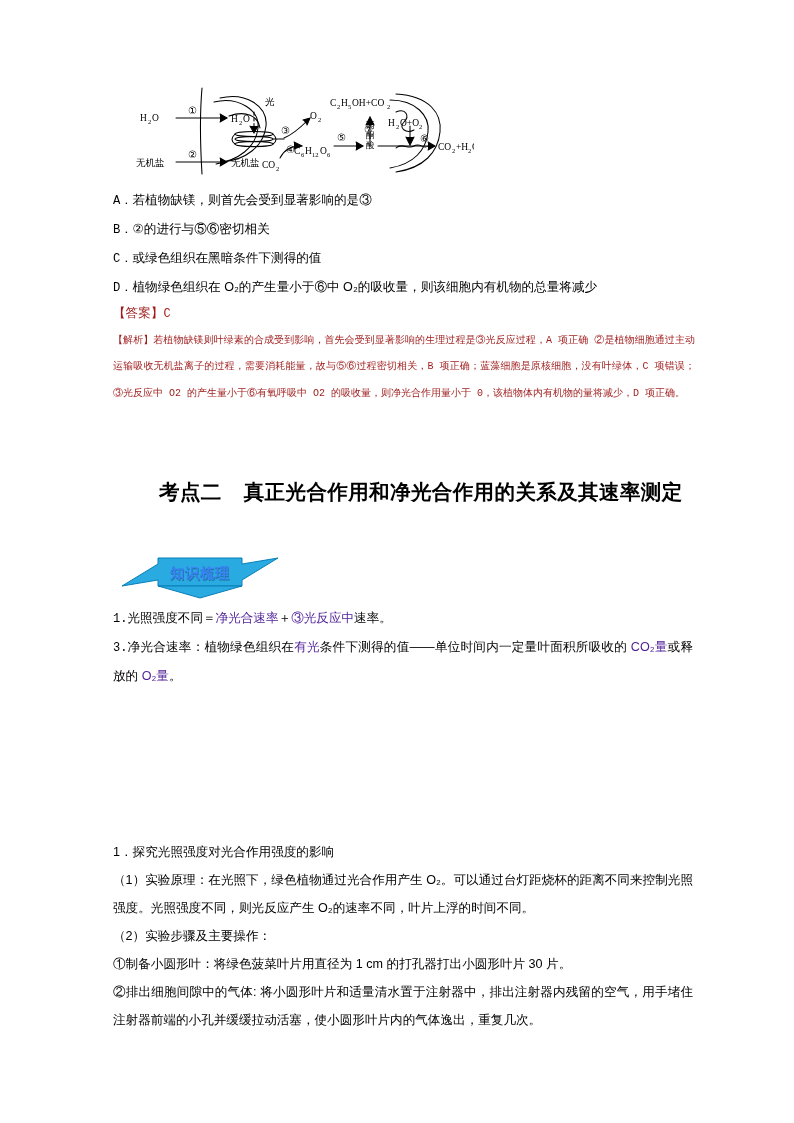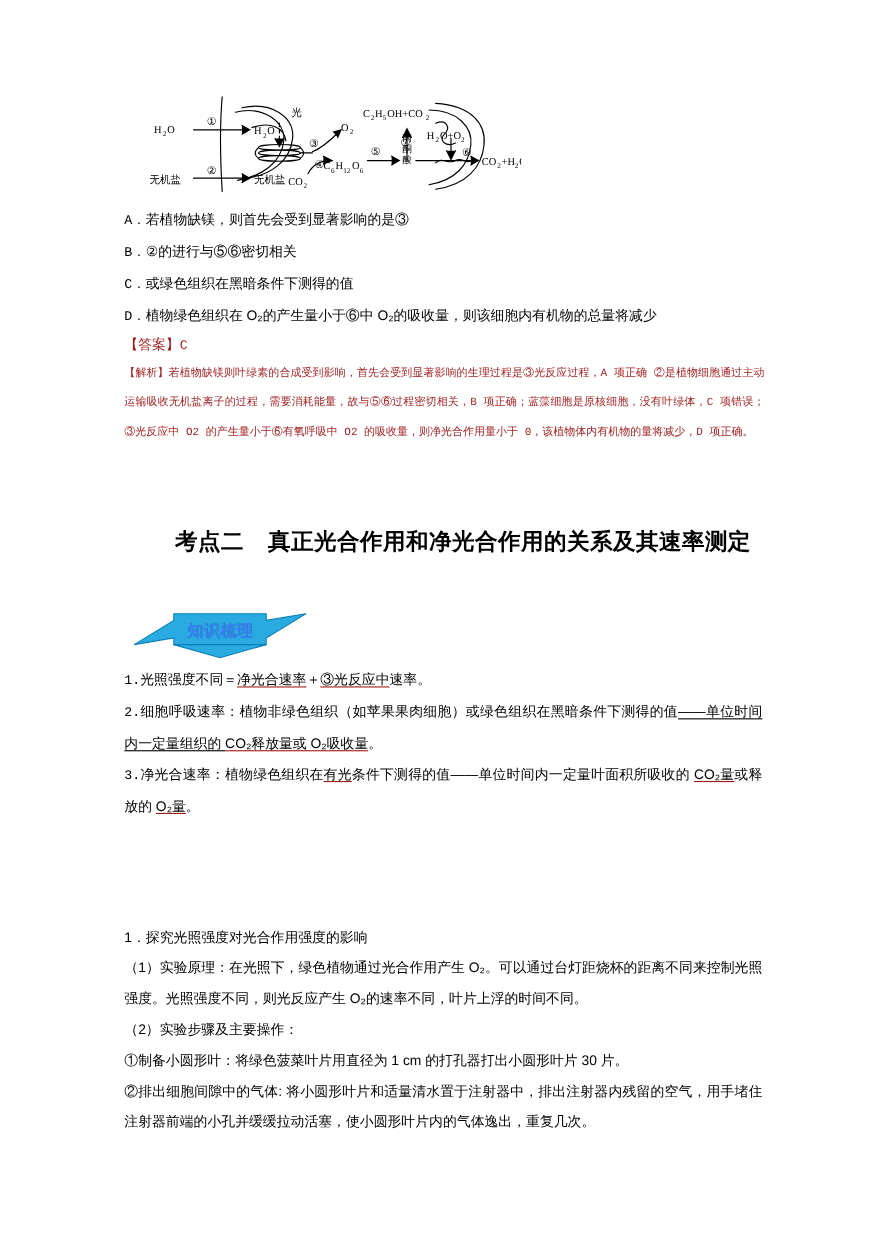--- a/index.html
+++ b/index.html
@@ -135,22 +135,21 @@
     color: #000;
     text-align: justify;
     text-justify: inter-character;
     font-family: "Liberation Sans", sans-serif;
   }
   .kb-line .lat, .kb-para .lat {
     font-family: "Liberation Mono", monospace;
     font-size: 12px;
   }
   .hl {
-    color: #000000;
-    text-decoration: underline;
+    color: #4c1d95;
     text-decoration-color: #9e1b1b;
     text-underline-offset: 2px;
   }
   .u-black {
     text-decoration: underline;
     text-underline-offset: 2px;
   }
 </style>
 </head>
 <body>
@@ -278,21 +277,20 @@
     <svg width="160" height="46" viewBox="0 0 160 46" xmlns="http://www.w3.org/2000/svg">
       <polygon points="80,2 122,2 122,8 158,2 122,24 122,30 80,30 38,30 38,24 2,30 38,8 38,2" fill="#29ABE2" stroke="#0A7FB8" stroke-width="1"></polygon>
       <polygon points="38,30 122,30 80,42" fill="#29ABE2" stroke="#0A7FB8" stroke-width="1"></polygon>
     </svg>
     <div class="banner-label" style="height:34px;">知识梳理</div>
   </div>
 
   <div class="kb-block" id="kb1">
     <div class="kb-line"><span class="lat">1.</span><span>光照强度不同＝</span><span class="hl">净光合速率</span><span>＋</span><span class="hl">③光反应中</span><span>速率。</span></div>
 
-    <div class="kb-para"><span class="lat">2.</span><span>细胞呼吸速率：植物非绿色组织（如苹果果肉细胞）或绿色组织在黑暗条件下测得的值</span><span class="u-black">——单位时间内一定量组织的 </span><span class="hl">CO₂释放量或 O₂吸收量</span><span>。</span></div>
 
     <div class="kb-para"><span class="lat">3.</span><span>净光合速率：植物绿色组织在</span><span class="hl">有光</span><span>条件下测得的值——单位时间内一定量叶面积所吸收的 </span><span class="hl">CO₂量</span><span>或释放的 </span><span class="hl">O₂量</span><span>。</span></div>
   </div>
 
 
   <div class="kb-block" id="kb2">
     <div class="kb-line">1．探究光照强度对光合作用强度的影响</div>
     <div class="kb-para">（1）实验原理：在光照下，绿色植物通过光合作用产生 O₂。可以通过台灯距烧杯的距离不同来控制光照强度。光照强度不同，则光反应产生 O₂的速率不同，叶片上浮的时间不同。</div>
     <div class="kb-line">（2）实验步骤及主要操作：</div>
     <div class="kb-para">①制备小圆形叶：将绿色菠菜叶片用直径为 1 cm 的打孔器打出小圆形叶片 30 片。</div>

